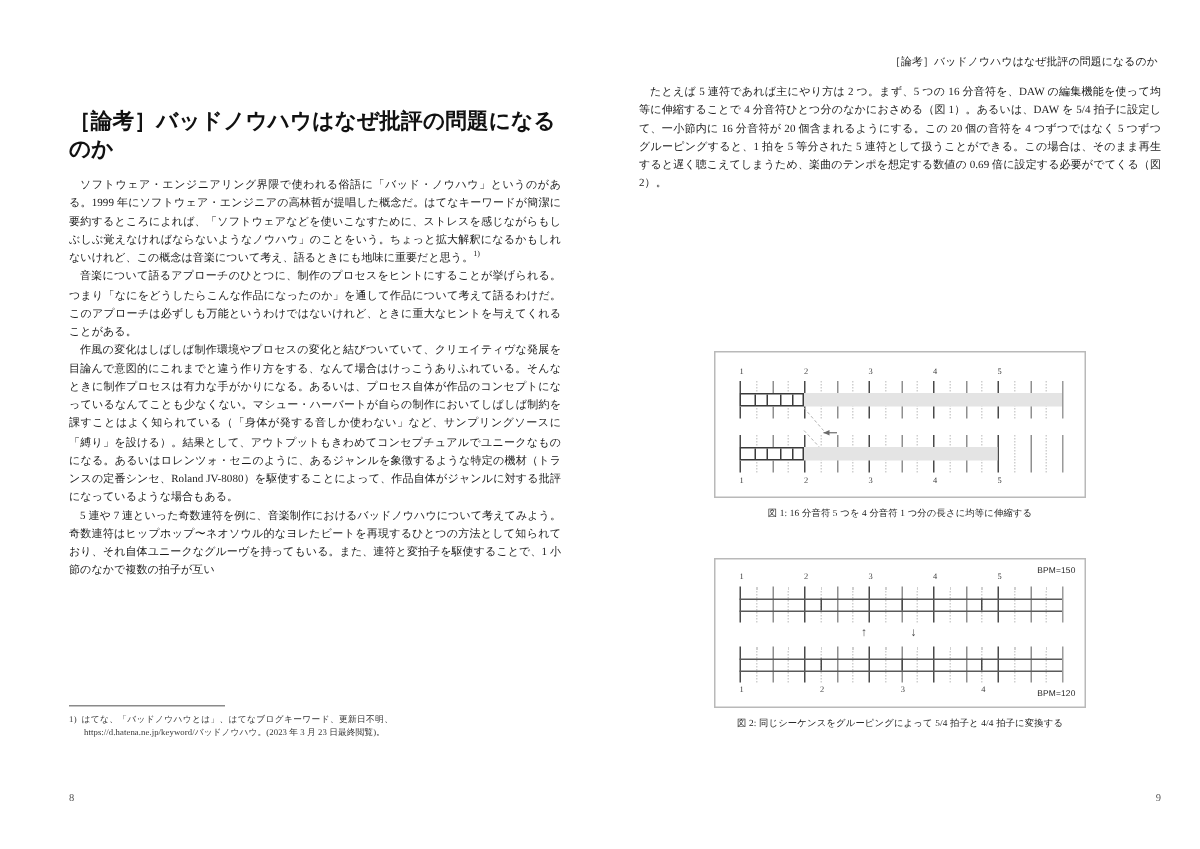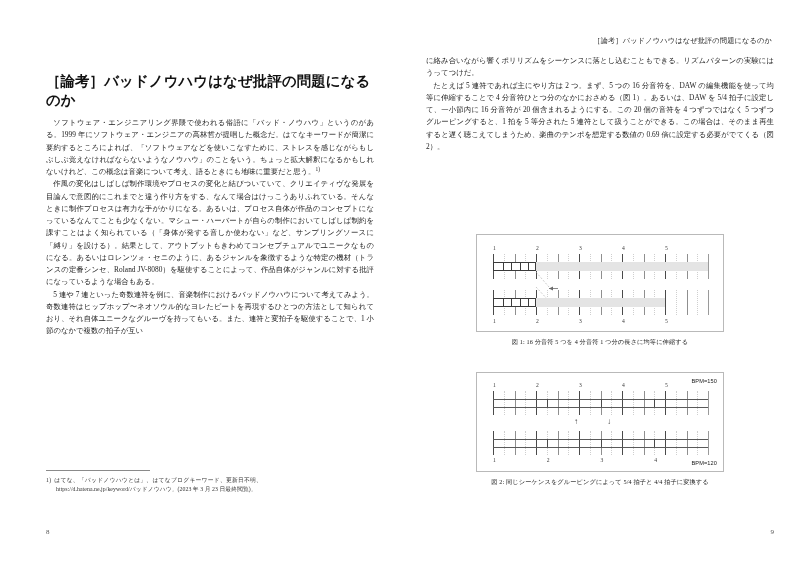--- a/index.html
+++ b/index.html
@@ -175,41 +175,41 @@
 <body>
 
 <div class="spread">
 
   <div class="page page-left">
 
     <div class="doc-title">［論考］バッドノウハウはなぜ批評の問題になるのか</div>
 
     <div class="col col-left">
       <p><span>ソフトウェア・エンジニアリング界隈で使われる俗語に「バッド・ノウハウ」というのがある。1999 年にソフトウェア・エンジニアの高林哲が提唱した概念だ。はてなキーワードが簡潔に要約するところによれば、「ソフトウェアなどを使いこなすために、ストレスを感じながらもしぶしぶ覚えなければならないようなノウハウ」のことをいう。ちょっと拡大解釈になるかもしれないけれど、この概念は音楽について考え、語るときにも地味に重要だと思う。</span><sup class="fn">1)</sup></p>
+      <p>音楽について語るアプローチのひとつに、制作のプロセスをヒントにすることが挙げられる。つまり「なにをどうしたらこんな作品になったのか」を通して作品について考えて語るわけだ。このアプローチは必ずしも万能というわけではないけれど、ときに重大なヒントを与えてくれることがある。</p>
       <p>作風の変化はしばしば制作環境やプロセスの変化と結びついていて、クリエイティヴな発展を目論んで意図的にこれまでと違う作り方をする、なんて場合はけっこうありふれている。そんなときに制作プロセスは有力な手がかりになる。あるいは、プロセス自体が作品のコンセプトになっているなんてことも少なくない。マシュー・ハーバートが自らの制作においてしばしば制約を課すことはよく知られている（「身体が発する音しか使わない」など、サンプリングソースに「縛り」を設ける）。結果として、アウトプットもきわめてコンセプチュアルでユニークなものになる。あるいはロレンツォ・セニのように、あるジャンルを象徴するような特定の機材（トランスの定番シンセ、Roland JV-8080）を駆使することによって、作品自体がジャンルに対する批評になっているような場合もある。</p>
       <p>5 連や 7 連といった奇数連符を例に、音楽制作におけるバッドノウハウについて考えてみよう。奇数連符はヒップホップ〜ネオソウル的なヨレたビートを再現するひとつの方法として知られており、それ自体ユニークなグルーヴを持ってもいる。また、連符と変拍子を駆使することで、1 小節のなかで複数の拍子が互い</p>
     </div>
 
     <div class="footnote-area">
       <div class="footnote-rule"></div>
       <div class="footnote">
         <span class="fnum">1)</span><span>はてな、「バッドノウハウとは」、はてなブログキーワード、更新日不明、</span>
         <span class="fn-line2">https://d.hatena.ne.jp/keyword/バッドノウハウ。(2023 年 3 月 23 日最終閲覧)。</span>
       </div>
     </div>
 
     <div class="folio folio-left">8</div>
   </div>
 
   <div class="page page-right">
 
     <div class="running-head">［論考］バッドノウハウはなぜ批評の問題になるのか</div>
 
     <div class="col col-right">
-      <p class="noindent">に絡み合いながら響くポリリズムをシーケンスに落とし込むこともできる。リズムパターンの実験にはうってつけだ。</p>
       <p>たとえば 5 連符であれば主にやり方は 2 つ。まず、5 つの 16 分音符を、DAW の編集機能を使って均等に伸縮することで 4 分音符ひとつ分のなかにおさめる（図 1）。あるいは、DAW を 5/4 拍子に設定して、一小節内に 16 分音符が 20 個含まれるようにする。この 20 個の音符を 4 つずつではなく 5 つずつグルーピングすると、1 拍を 5 等分された 5 連符として扱うことができる。この場合は、そのまま再生すると遅く聴こえてしまうため、楽曲のテンポを想定する数値の 0.69 倍に設定する必要がでてくる（図 2）。</p>
     </div>
 
     <div class="figure-block fig1-block">
       <div class="fig-frame">
         <div class="stage">
 
           <div class="beat-num" style="left:0px;  top:10px;">1</div>
           <div class="beat-num" style="left:43px; top:10px;">2</div>
           <div class="beat-num" style="left:86px; top:10px;">3</div>

